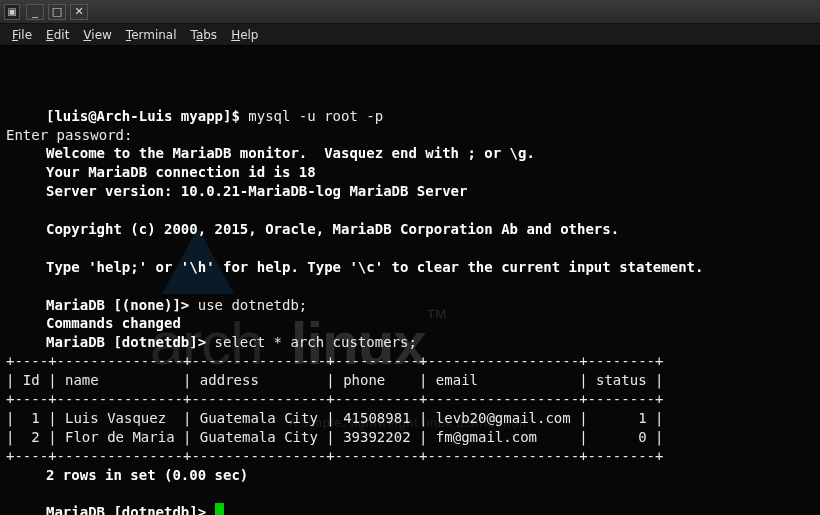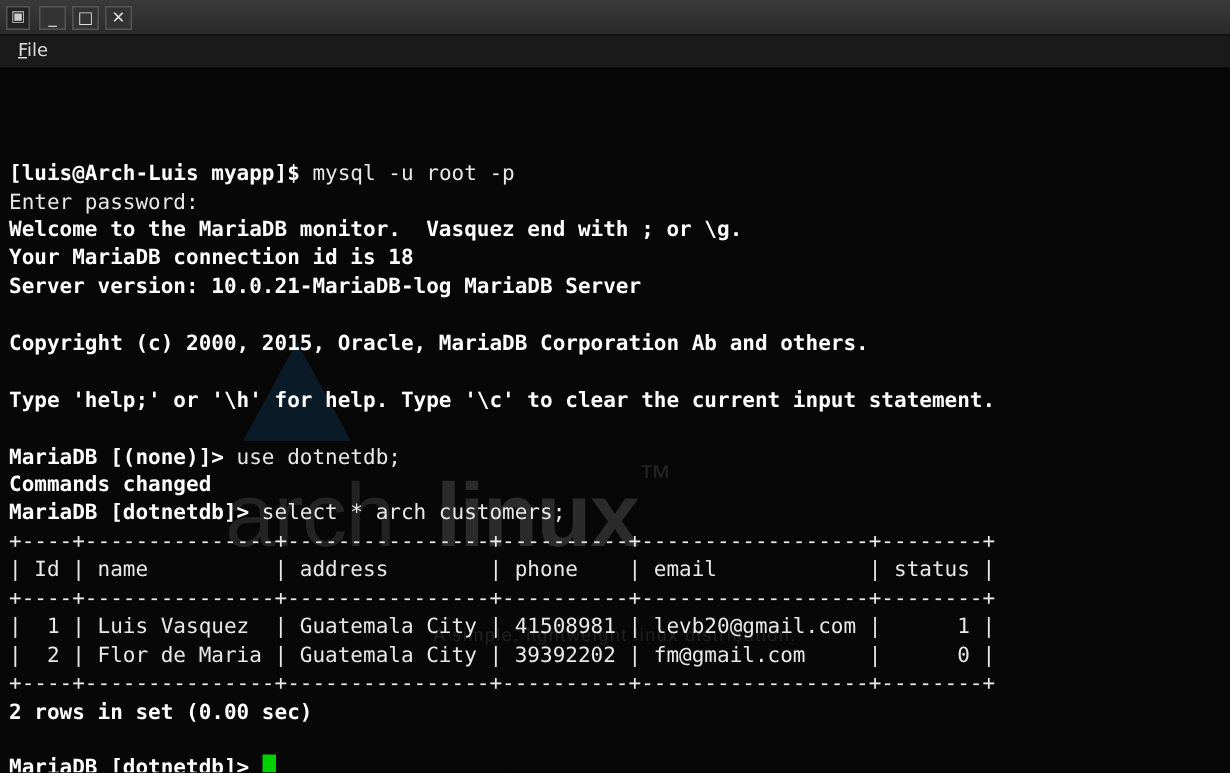--- a/index.html
+++ b/index.html
@@ -46,46 +46,46 @@
       border: 1px solid #555;
       color: #ddd;
       display: flex; align-items: center; justify-content: center;
       font-size: 11px;
       cursor: pointer;
     }
     .menubar {
       background: #1a1a1a;
       height: 22px;
       display: flex;
+      align-items: center;
       padding: 0 6px;
       gap: 2px;
       font-family: "DejaVu Sans", Arial, sans-serif;
       font-size: 12px;
       color: #ddd;
       border-bottom: 1px solid #000;
-      flex-direction: column;
     }
     .menuitem {
       padding: 2px 6px;
       cursor: pointer;
     }
     .menuitem .ul { text-decoration: underline; }
     .terminal {
       background: #070707;
       color: #e8e8e8;
       font-size: 14px;
       line-height: 1.35;
       padding: 4px 6px;
       white-space: pre;
       height: calc(515px - 24px - 22px);
       position: relative;
       overflow: hidden;
       letter-spacing: 0;
     }
-    .bold { font-weight: bold; color: #fff; }
+    .bold { font-weight: bold; color: #fff; margin-left: 40px; }
     .cursor {
       display: inline-block;
       width: 9px; height: 16px;
       background: #00d000;
       vertical-align: text-bottom;
       margin-bottom: 1px;
     }
     .watermark {
       position: absolute;
       top: 200px;

